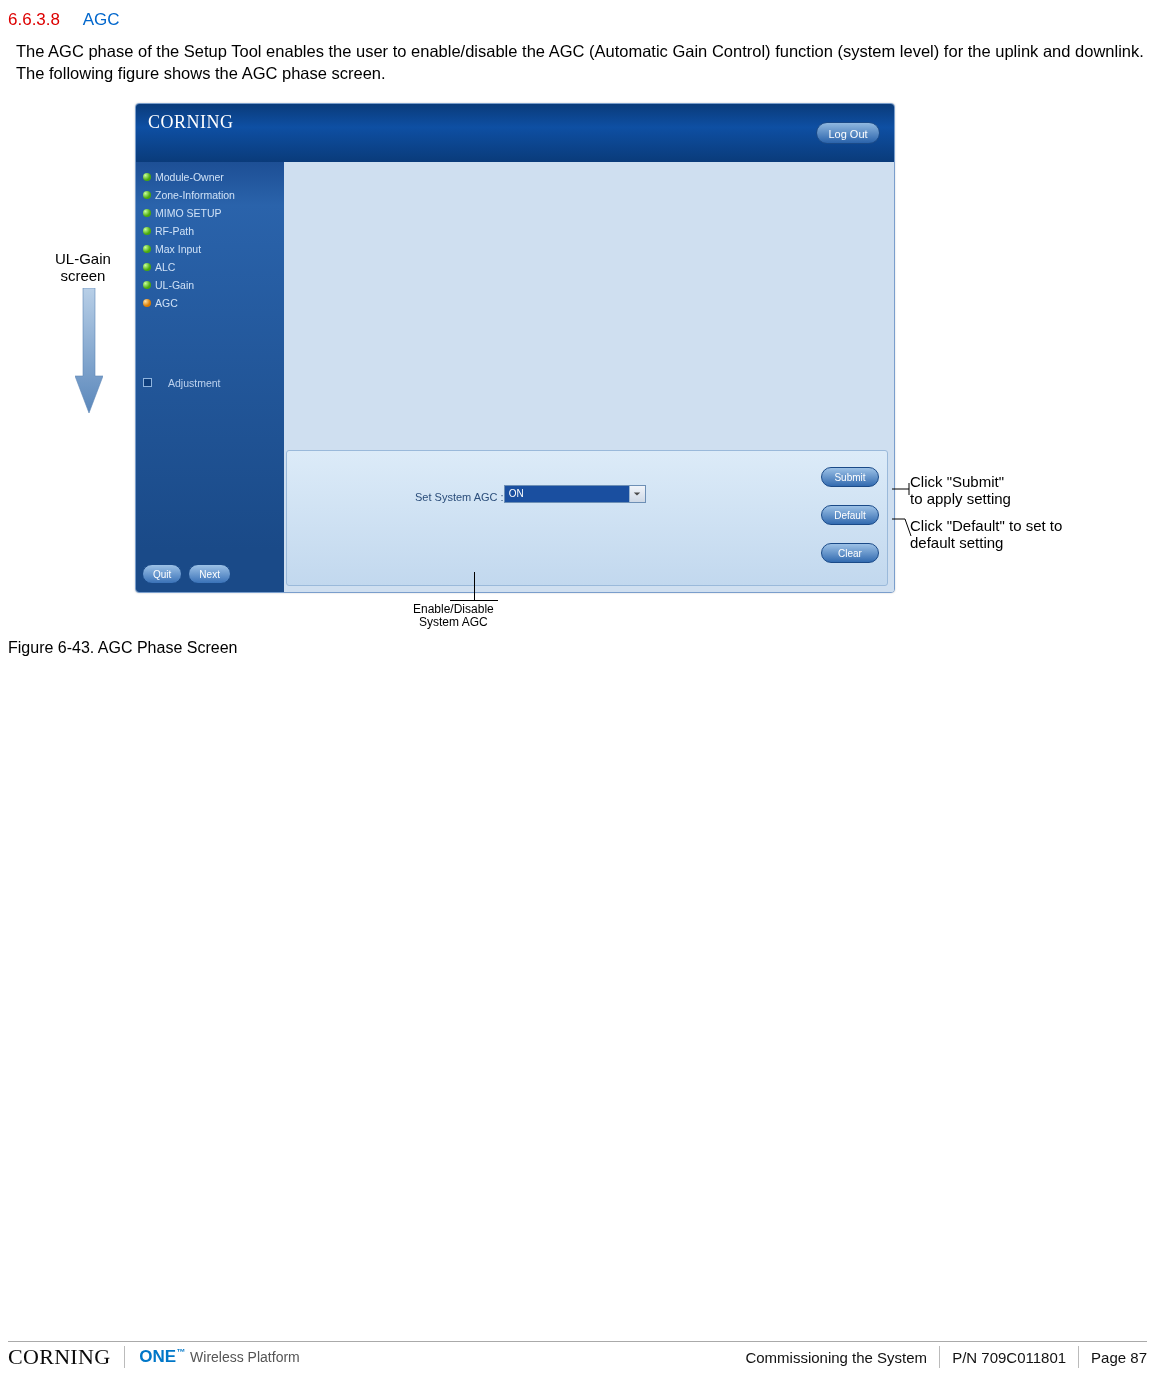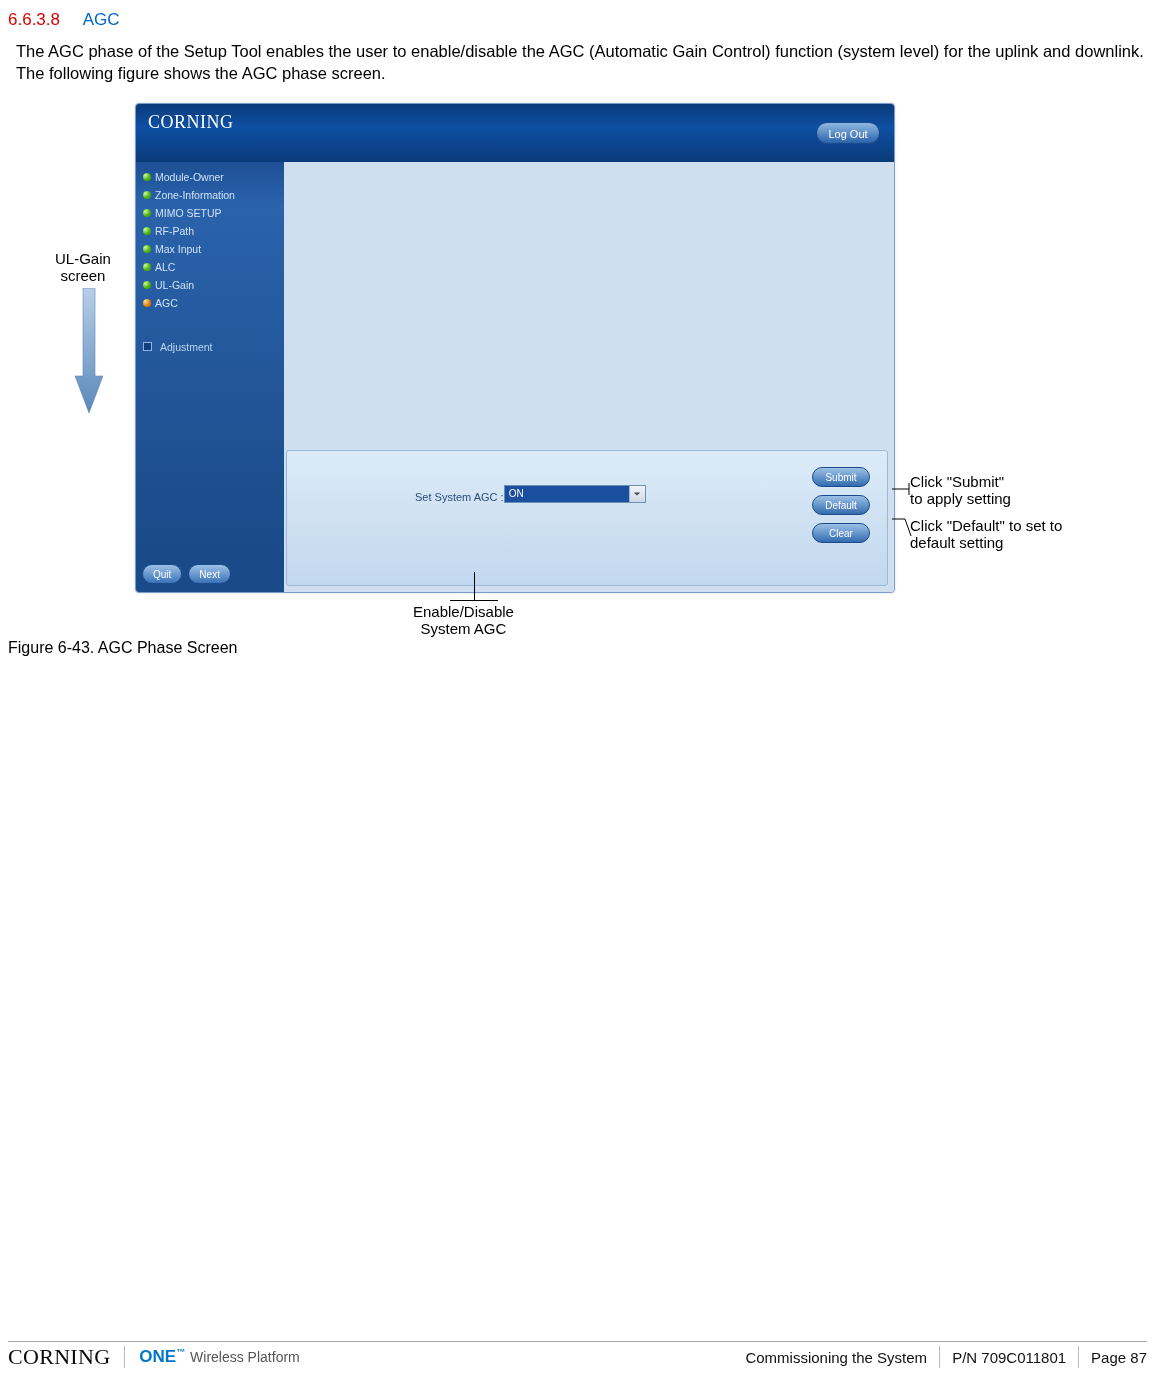--- a/index.html
+++ b/index.html
@@ -121,26 +121,27 @@
       border-radius: 50%;
       background: radial-gradient(circle at 30% 30%, #c8ff9a, #4aa90b 60%);
       flex: none;
     }
     .sidebar-item.orange .led {
       background: radial-gradient(circle at 30% 30%, #ffe0a0, #d97a00 60%);
     }
     .sidebar-spacer { height: 26px; }
     .sidebar-adj {
       display: flex;
-      gap: 8px;
+      gap: 16px;
       align-items: center;
       color: #bcd2ef;
       font-size: 10.5px;
       padding: 3px;
       filter: blur(0.5px);
+      margin-top: 36px;
     }
     .sidebar-adj .sq {
       width: 9px; height: 9px; border: 1px solid #8fb4de; background: #0e3e7c;
     }
     .sidebar-bottom {
       position: absolute;
       left: 6px;
       bottom: 8px;
       display: flex;
       gap: 6px;
@@ -204,25 +205,25 @@
       width: 16px;
       background: linear-gradient(#f0f4fa, #cfd9e6);
       display: flex;
       align-items: center;
       justify-content: center;
       border-left: 1px solid #9ab4d0;
     }
     .select .chev svg { width: 8px; height: 8px; }
     .right-buttons {
       position: absolute;
-      right: 17px;
+      right: 8px;
       top: 16px;
       display: flex;
       flex-direction: column;
-      gap: 8px;
+      gap: 18px;
     }
     .rbtn {
       height: 20px;
       width: 58px;
       border-radius: 10px;
       background: linear-gradient(#9cc1e6, #336bb0);
       color: #fff;
       font-size: 10px;
       text-align: center;
       line-height: 20px;
@@ -237,21 +238,21 @@
       color: #000;
       line-height: 1.15;
     }
     .cr1 { top: 388px; }
     .cr2 { top: 432px; }
     
     .callout-bottom {
       position: absolute;
       left: 413px;
       top: 518px;
-      font-size: 15px;
+      font-size: 12px;
       color: #000;
       text-align: center;
       line-height: 1.15;
     }
     .bottom-line {
       position: absolute;
       left: 474px;
       top: 487px;
       width: 1px;
       height: 28px;

